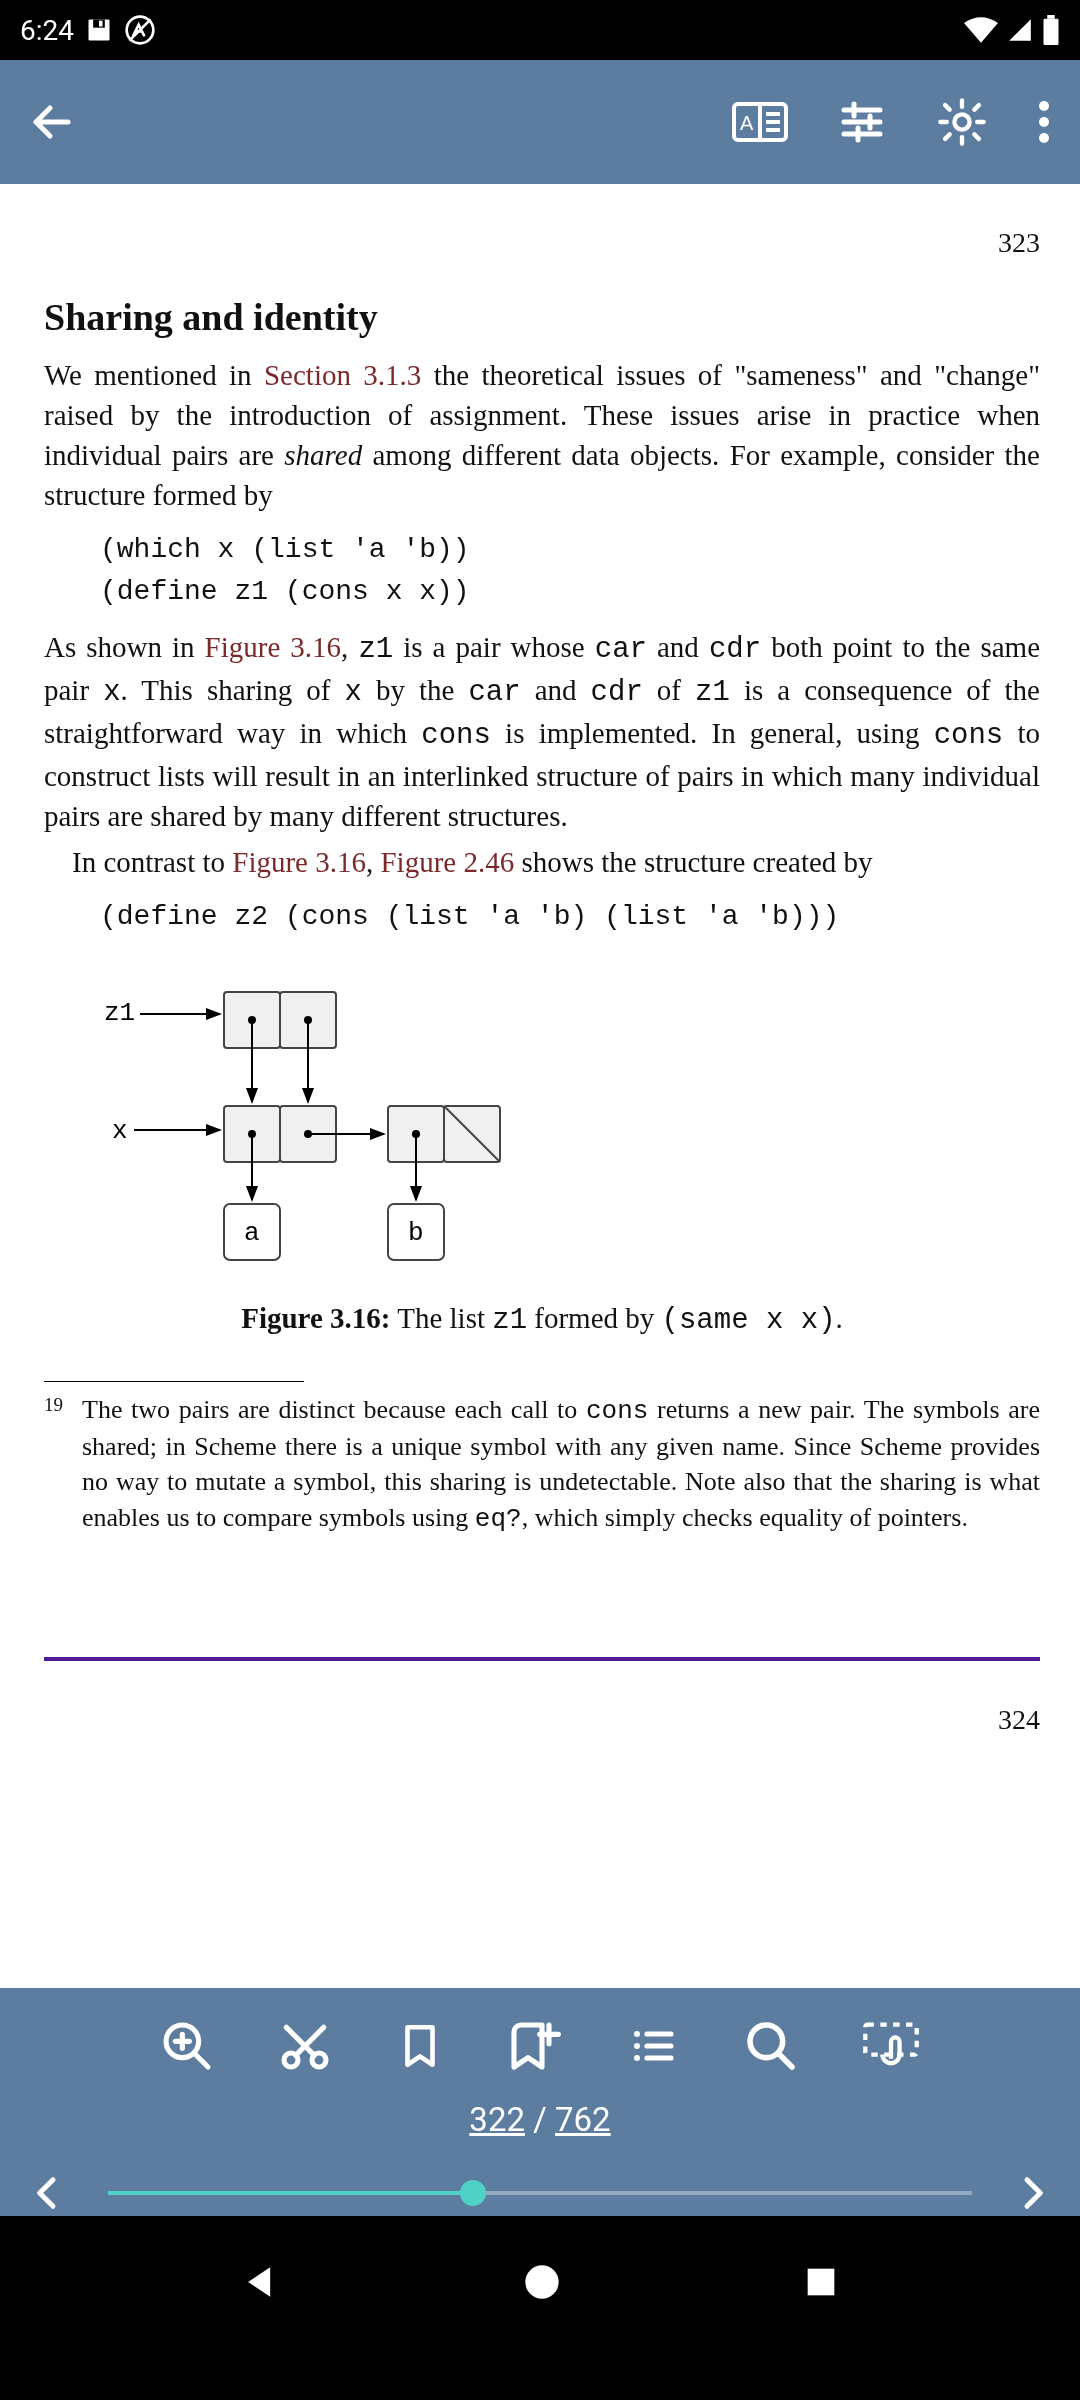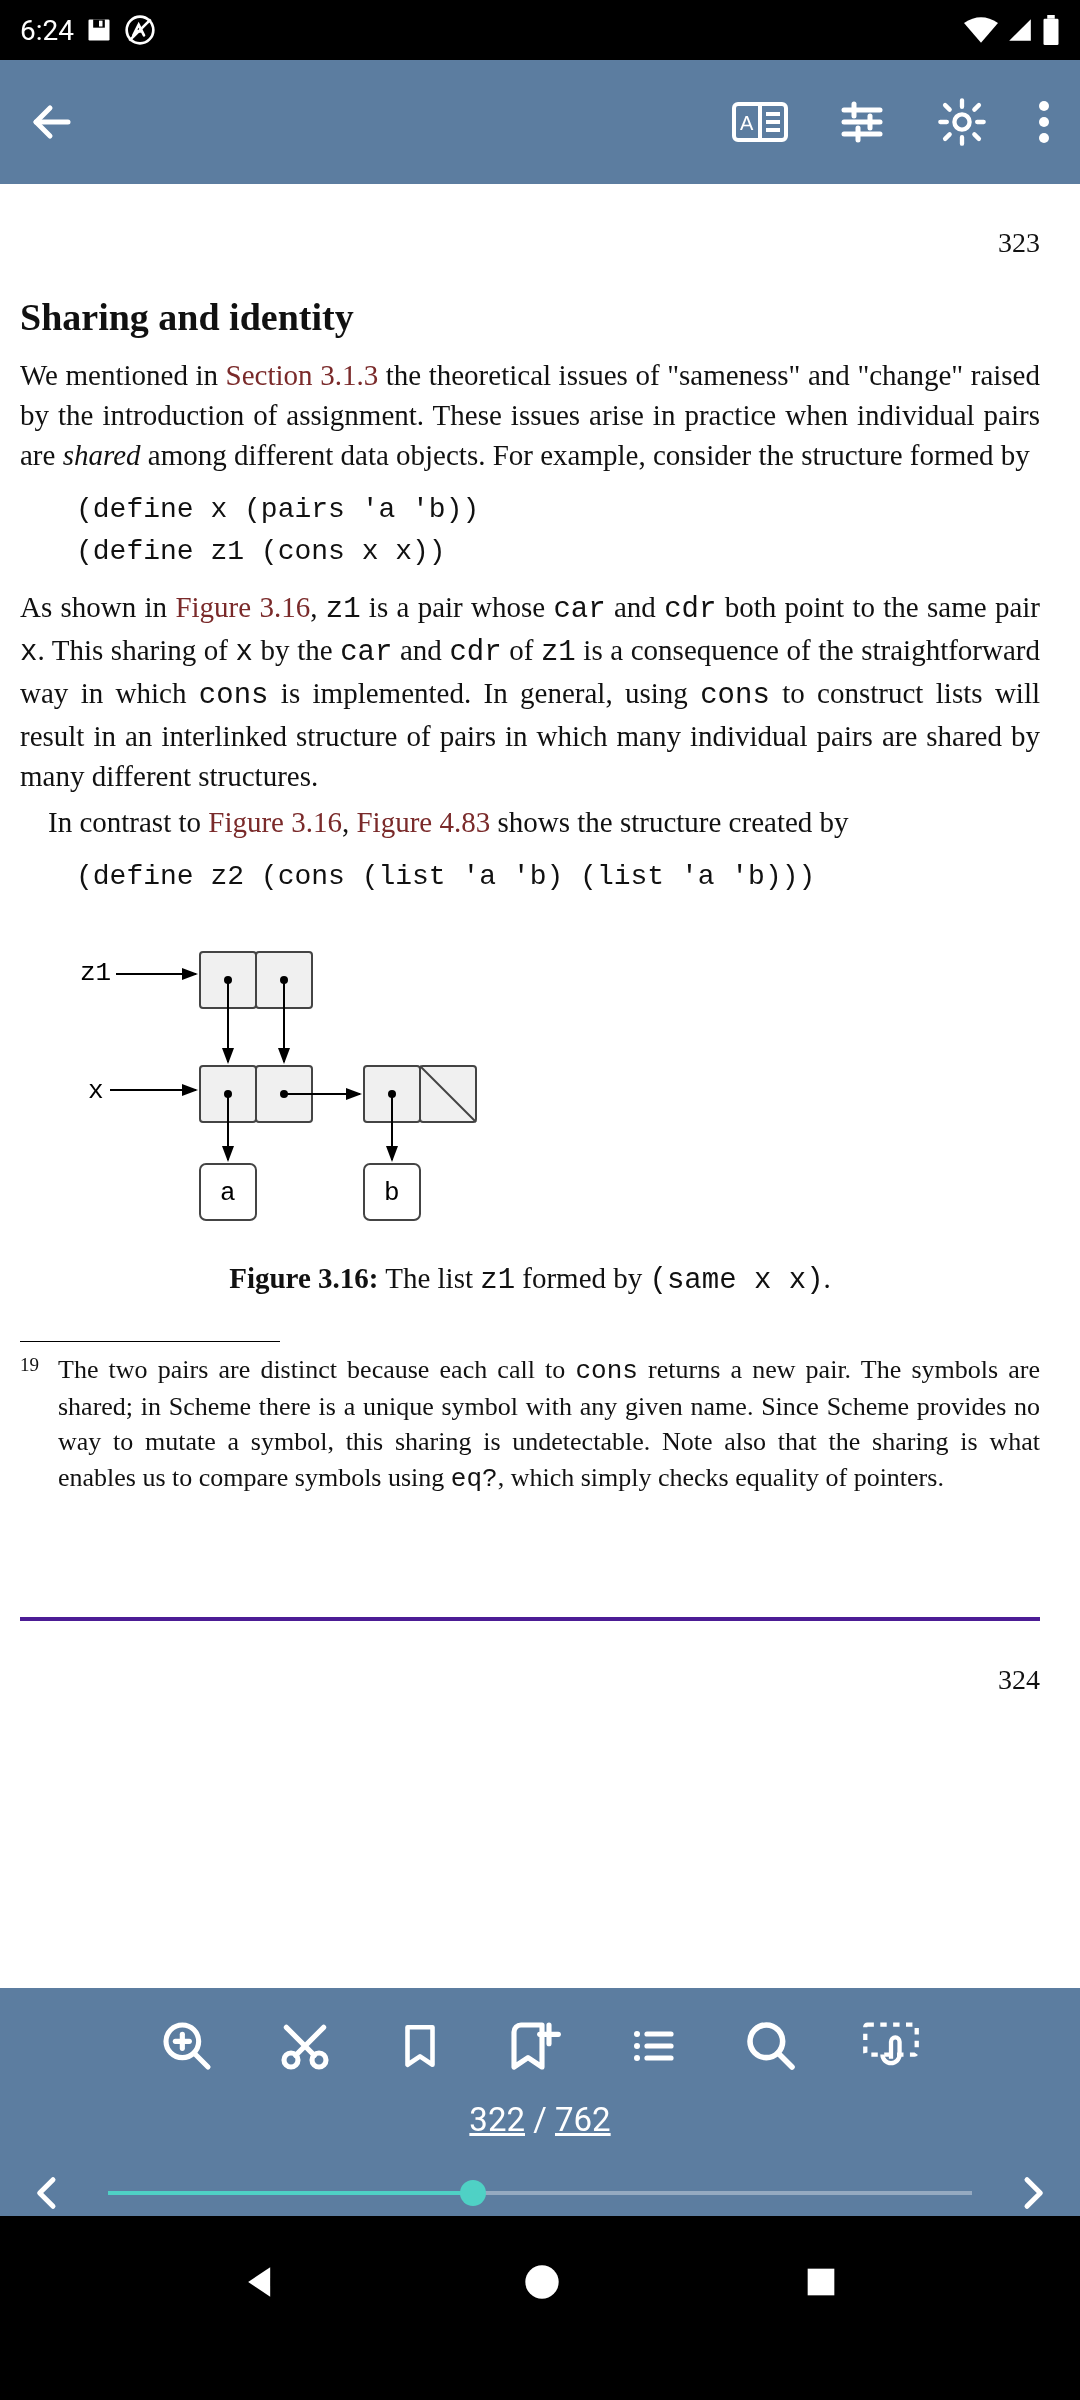--- a/index.html
+++ b/index.html
@@ -4,21 +4,21 @@
 <style>
   * { margin: 0; padding: 0; box-sizing: border-box; }
   html, body { width: 1080px; height: 2400px; overflow: hidden; font-family: Georgia, 'Times New Roman', serif; background: #000; }
   .status-bar { height: 60px; background: #000; color: #fff; display: flex; align-items: center; justify-content: space-between; padding: 0 20px; font-family: -apple-system, Roboto, sans-serif; font-size: 28px; }
   .status-left { display: flex; align-items: center; gap: 11px; }
   .status-right { display: flex; align-items: center; gap: 8px; }
   .top-toolbar { height: 124px; background: #5c7da0; display: flex; align-items: center; justify-content: space-between; padding: 0 28px; }
   .tb-left { display: flex; align-items: center; }
   .tb-right { display: flex; align-items: center; gap: 48px; }
   .icn { color: #fff; display: flex; align-items: center; justify-content: center; }
-  .content { background: #fff; height: 1804px; overflow: hidden; padding: 40px 40px 0 20px; color: #111; font-size: 29px; line-height: 1.38; text-align: justify; }
+  .content { background: #fff; height: 1804px; overflow: hidden; padding: 40px 40px 0 44px; color: #111; font-size: 29px; line-height: 1.38; text-align: justify; }
   .page-num-r { text-align: right; font-size: 28px; margin-bottom: 28px; }
   .section-title { font-size: 38px; font-weight: 700; margin-bottom: 12px; text-align: left; }
   .para { margin-bottom: 6px; }
   .indent { text-indent: 28px; }
   .codeblock { font-family: 'Courier New', monospace; font-size: 28px; margin: 14px 0 14px 56px; line-height: 1.5; text-align: left; }
   .mono { font-family: 'Courier New', monospace; }
   .lnk { color: #7a2a2a; }
   .ital { font-style: italic; }
   .sup { font-size: 18px; vertical-align: super; }
   .figure { text-align: center; margin: 40px auto 30px auto; }
@@ -129,30 +129,30 @@
 
 <div class="content">
   <div class="page-num-r">323</div>
   <div class="section-title">Sharing and identity</div>
 
   <p class="para">
     <span>We mentioned in </span><span class="lnk">Section 3.1.3</span><span> the theoretical issues of "sameness" and "change" raised by the introduction of assignment.  These issues arise in practice when individual pairs are </span><span class="ital">shared</span><span> among different data objects. For example, consider the structure formed by</span>
   </p>
 
   <div class="codeblock">
-    <div>(define x (pairs 'a 'b))</div>
+    <div>(which x (list 'a 'b))</div>
     <div>(define z1 (cons x x))</div>
   </div>
 
   <p class="para">
     <span>As shown in </span><span class="lnk">Figure 3.16</span><span>, </span><span class="mono">z1</span><span> is a pair whose </span><span class="mono">car</span><span> and </span><span class="mono">cdr</span><span> both point to the same pair </span><span class="mono">x</span><span>.  This sharing of </span><span class="mono">x</span><span> by the </span><span class="mono">car</span><span> and </span><span class="mono">cdr</span><span> of </span><span class="mono">z1</span><span> is a consequence of the straightforward way in which </span><span class="mono">cons</span><span> is implemented.  In general, using </span><span class="mono">cons</span><span> to construct lists will result in an interlinked structure of pairs in which many individual pairs are shared by many different structures.</span>
   </p>
 
   <p class="para indent">
-    <span>In contrast to </span><span class="lnk">Figure 3.16</span><span>, </span><span class="lnk">Figure 4.83</span><span> shows the structure created by</span>
+    <span>In contrast to </span><span class="lnk">Figure 3.16</span><span>, </span><span class="lnk">Figure 2.46</span><span> shows the structure created by</span>
   </p>
 
   <div class="codeblock">
     <div>(define z2 (cons (list 'a 'b) (list 'a 'b)))</div>
   </div>
 
 
   <div class="figure">
     <svg width="480" height="290" viewBox="0 0 480 290">
       <defs>

